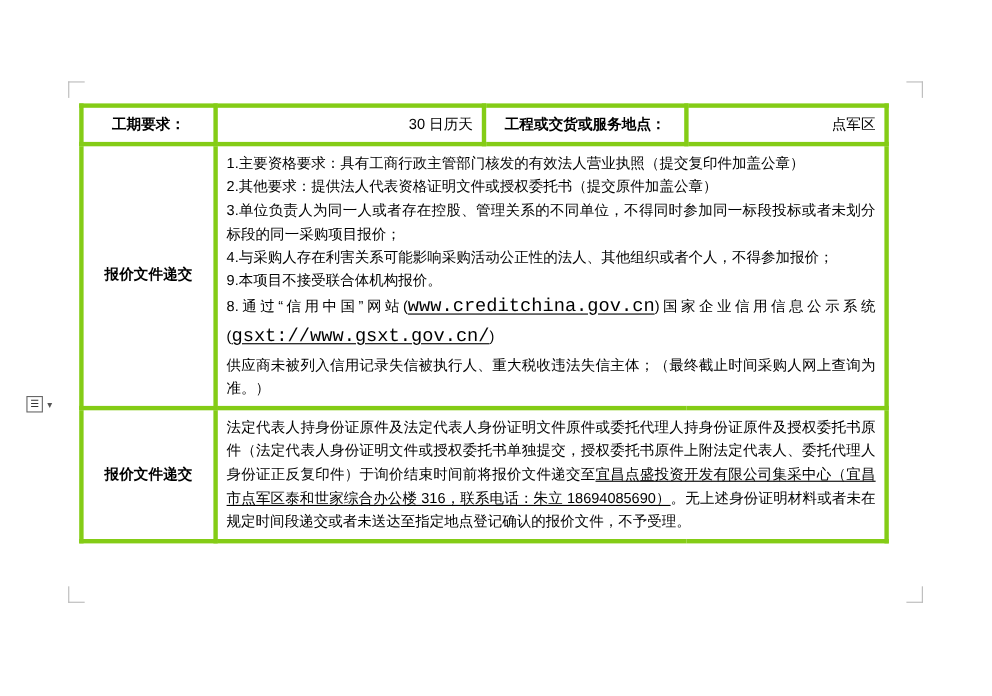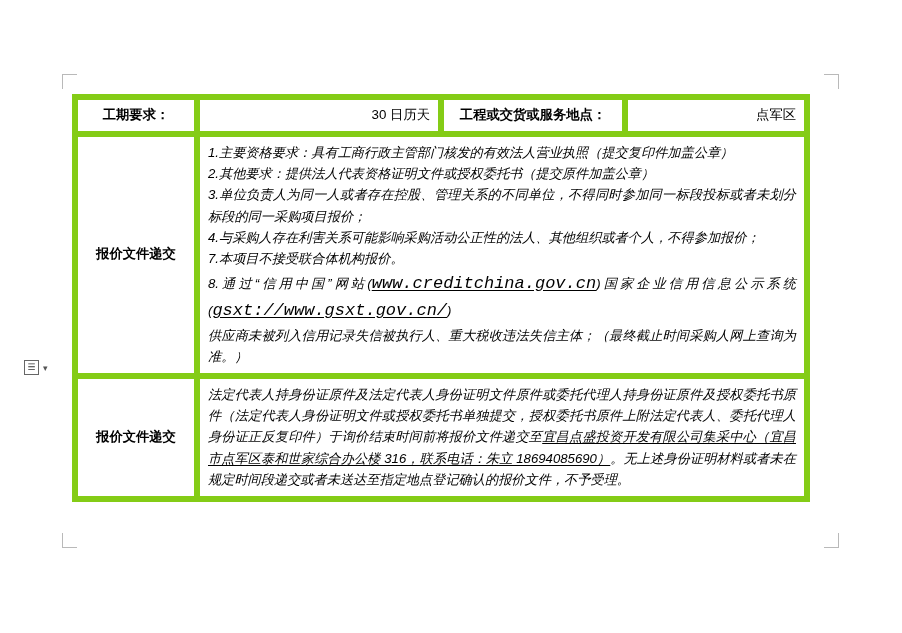--- a/index.html
+++ b/index.html
@@ -63,38 +63,37 @@
     top: 94px;
     width: 732px;
   }
 
   table.main {
     border-collapse: collapse;
     width: 732px;
     table-layout: fixed;
   }
   table.main td {
-    border: 6px solid #84cc16;
+    border: 4px solid #84cc16;
     vertical-align: middle;
     padding: 5px 8px;
     font-size: 13.3px;
     line-height: 1.55;
   }
   .lbl {
     font-weight: bold;
     text-align: center;
     white-space: nowrap;
   }
   .ctr {
     text-align: right;
   }
   .body-cell {
     vertical-align: top;
     padding: 7px 10px 8px 10px;
-    font-style: italic;
   }
   .body-cell p {
     margin: 0;
     font-size: 13.2px;
     line-height: 1.62;
     text-align: justify;
   }
   .u {
     text-decoration: underline;
     text-underline-offset: 2px;
@@ -132,21 +131,21 @@
         <td class="lbl">工程或交货或服务地点：</td>
         <td class="ctr">点军区</td>
       </tr>
       <tr>
         <td class="lbl">报价文件递交</td>
         <td class="body-cell" colspan="3">
           <p>1.主要资格要求：具有工商行政主管部门核发的有效法人营业执照（提交复印件加盖公章）</p>
           <p>2.其他要求：提供法人代表资格证明文件或授权委托书（提交原件加盖公章）</p>
           <p>3.单位负责人为同一人或者存在控股、管理关系的不同单位，不得同时参加同一标段投标或者未划分标段的同一采购项目报价；</p>
           <p>4.与采购人存在利害关系可能影响采购活动公正性的法人、其他组织或者个人，不得参加报价；</p>
-          <p>7.本项目不接受联合体机构报价。</p>
+          <p>9.本项目不接受联合体机构报价。</p>
           <p>
             <span>8.通过“信用中国”网站(</span><span class="u mono">www.creditchina.gov.cn</span><span>)国家企业信用信息公示系统(</span><span class="u mono">gsxt://www.gsxt.gov.cn/</span><span>)</span>
           </p>
           <p>供应商未被列入信用记录失信被执行人、重大税收违法失信主体；（最终截止时间采购人网上查询为准。）</p>
         </td>
       </tr>
       <tr>
         <td class="lbl">报价文件递交</td>
         <td class="body-cell" colspan="3">
           <p><span>法定代表人持身份证原件及法定代表人身份证明文件原件或委托代理人持身份证原件及授权委托书原件（法定代表人身份证明文件或授权委托书单独提交，授权委托书原件上附法定代表人、委托代理人身份证正反复印件）于询价结束时间前将报价文件递交至</span><span class="u">宜昌点盛投资开发有限公司集采中心（宜昌市点军区泰和世家综合办公楼 316，联系电话：朱立 18694085690）</span><span>。无上述身份证明材料或者未在规定时间段递交或者未送达至指定地点登记确认的报价文件，不予受理。</span></p>

